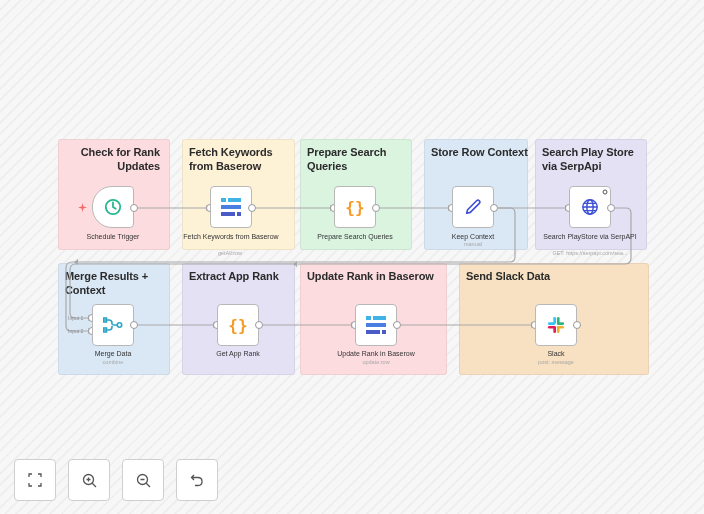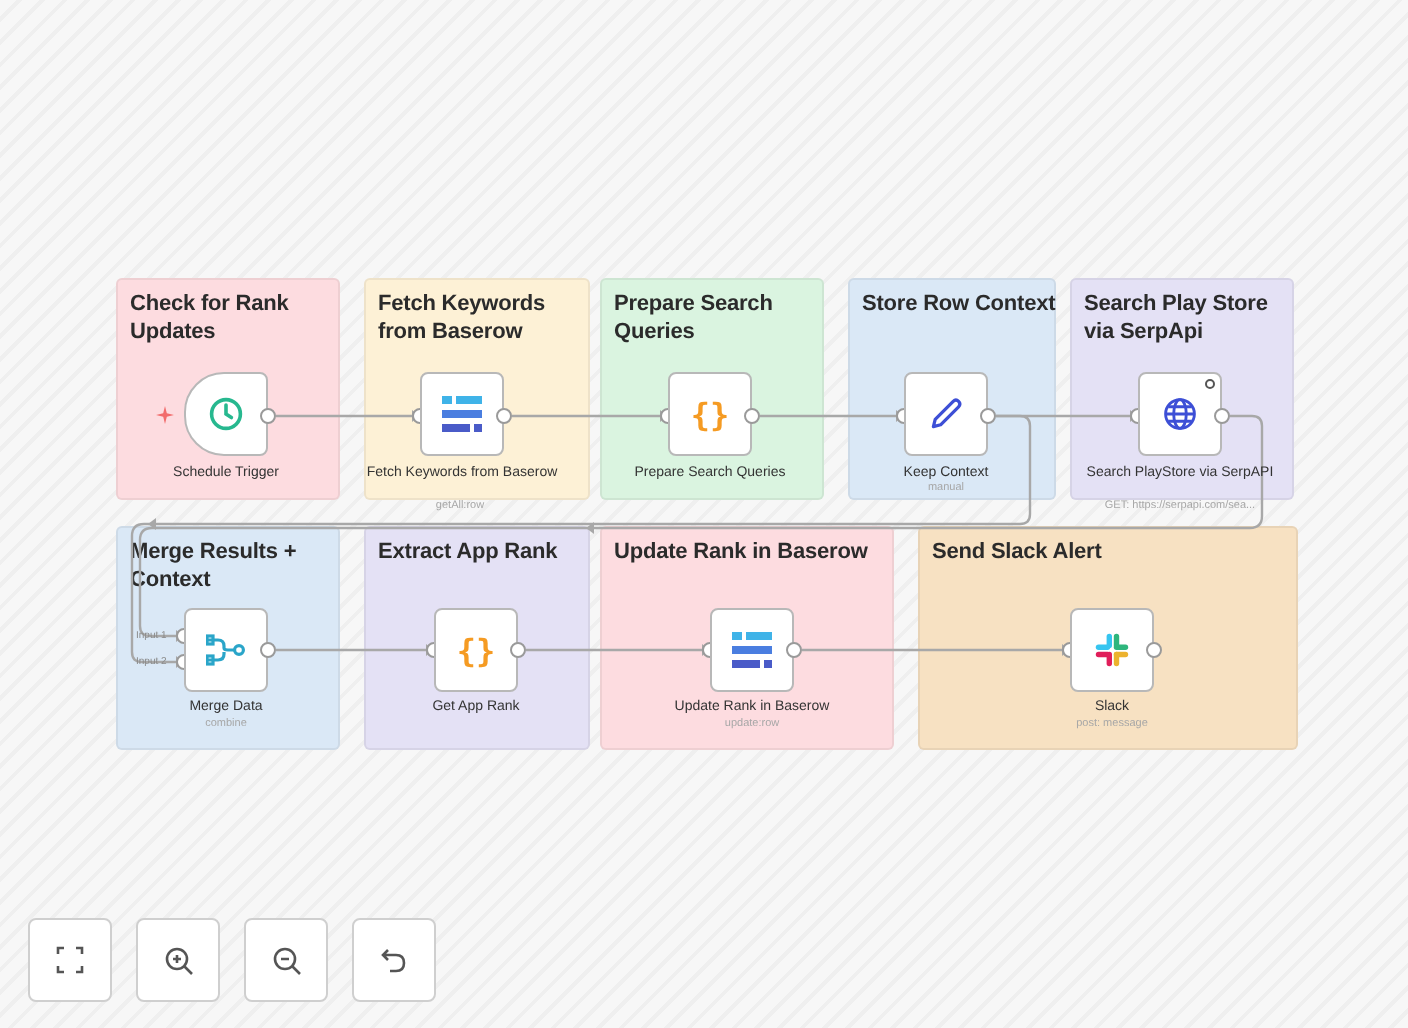--- a/index.html
+++ b/index.html
@@ -74,21 +74,21 @@
     border-radius: 4px;
     display: flex; align-items: center; justify-content: center;
   }
 </style>
 </head>
 <body>
 
 <div class="canvas">
 
   <div class="sticky" id="s1" style="left:58px;top:139px;width:112px;height:111px;background:#fddce0;">
-    <div class="sticky-title" style="width:95px;">Check for Rank Updates</div>
+    <div class="sticky-title" style="width:95px;text-align:right;">Check for Rank Updates</div>
   </div>
   <div class="sticky" id="s2" style="left:182px;top:139px;width:113px;height:111px;background:#fdf1d6;">
     <div class="sticky-title" style="width:95px;">Fetch Keywords from Baserow</div>
   </div>
   <div class="sticky" id="s3" style="left:300px;top:139px;width:112px;height:111px;background:#daf4e0;">
     <div class="sticky-title" style="width:95px;">Prepare Search Queries</div>
   </div>
   <div class="sticky" id="s5" style="left:535px;top:139px;width:112px;height:111px;background:#e4e1f5;">
     <div class="sticky-title" style="width:95px;">Search Play Store via SerpApi</div>
   </div>
@@ -98,21 +98,21 @@
   <div class="sticky" id="s6" style="left:58px;top:263px;width:112px;height:112px;background:#dae8f6;">
     <div class="sticky-title" style="width:95px;">Merge Results + Context</div>
   </div>
   <div class="sticky" id="s7" style="left:182px;top:263px;width:113px;height:112px;background:#e4e1f5;">
     <div class="sticky-title" style="width:116px;">Extract App Rank</div>
   </div>
   <div class="sticky" id="s8" style="left:300px;top:263px;width:147px;height:112px;background:#fddce0;">
     <div class="sticky-title" style="width:140px;">Update Rank in Baserow</div>
   </div>
   <div class="sticky" id="s9" style="left:459px;top:263px;width:190px;height:112px;background:#f7e1c2;">
-    <div class="sticky-title" style="width:170px;">Send Slack Alert</div>
+    <div class="sticky-title" style="width:170px;">Send Slack Data</div>
   </div>
 
   <svg class="edges" width="704" height="514">
     <g fill="none" stroke="#a8a8a8" stroke-width="1.2">
 
       <path d="M138 208 L206 208"></path>
 
       <path d="M256 208 L330 208"></path>
 
       <path d="M380 208 L448 208"></path>

